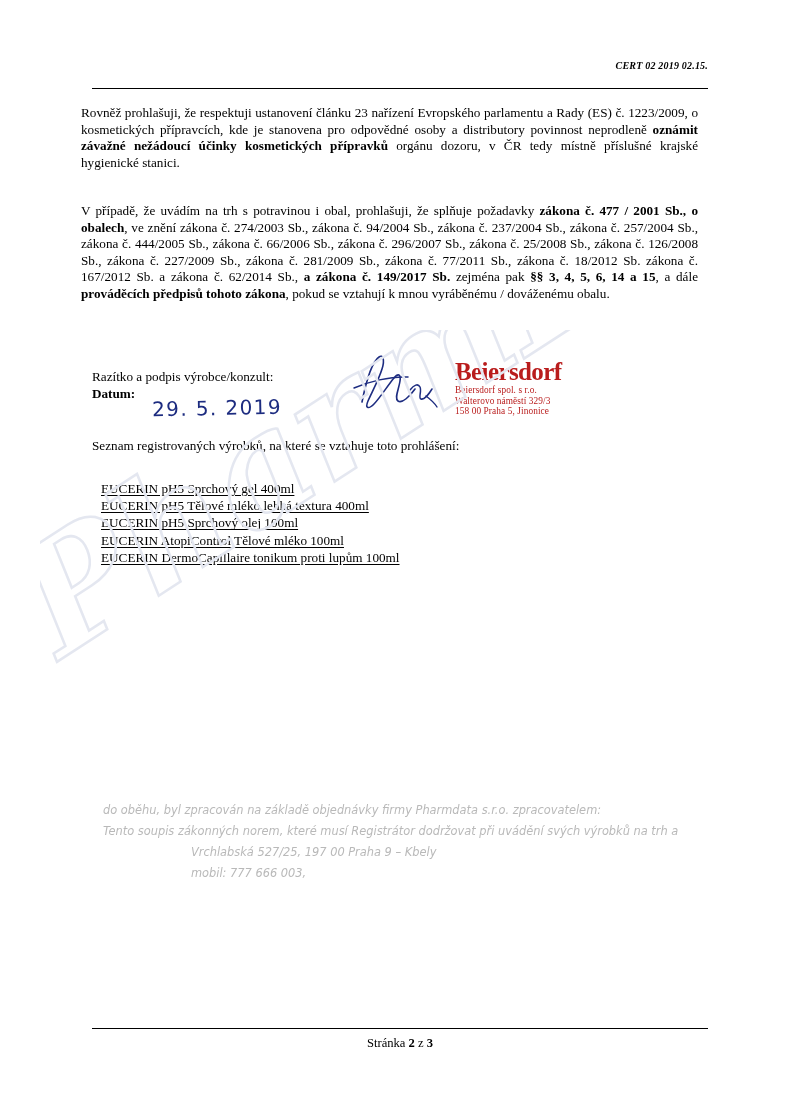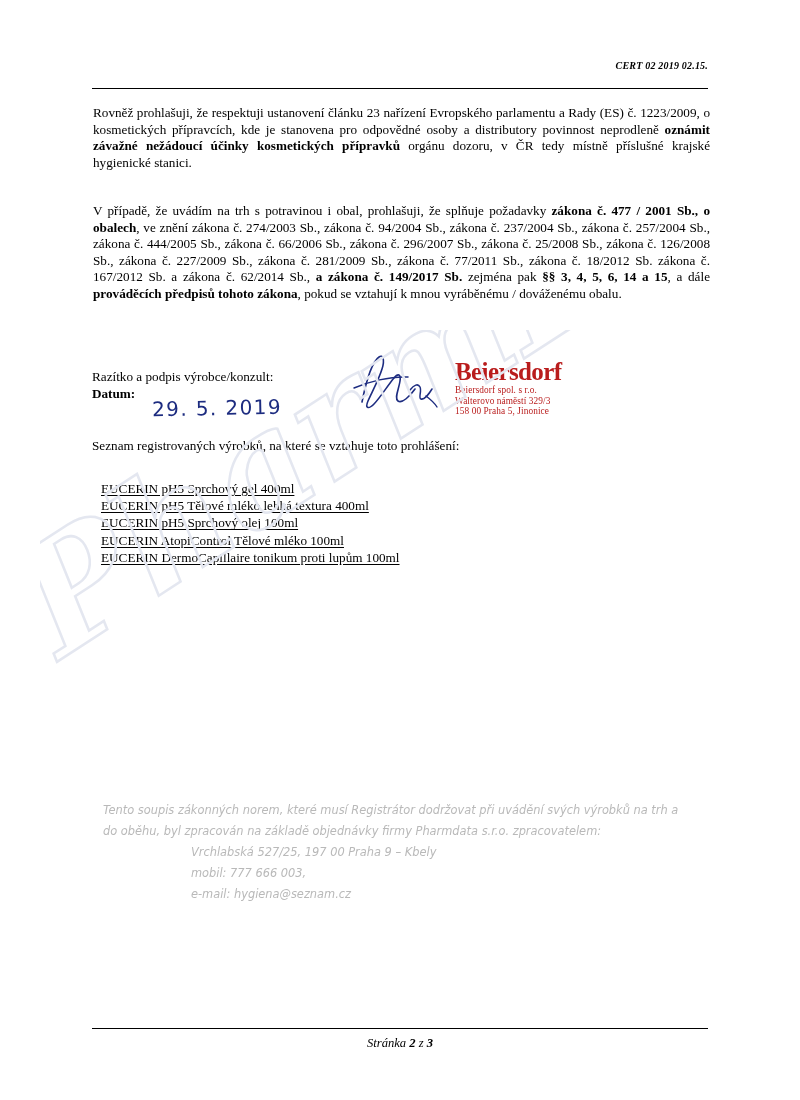--- a/index.html
+++ b/index.html
@@ -42,21 +42,21 @@
     top: 88px;
     left: 92px;
     width: 616px;
     height: 1px;
     background: #000;
   }
 
   
   .para {
     position: absolute;
-    left: 93px;
+    left: 81px;
     width: 617px;
     font-size: 13.2px;
     line-height: 16.6px;
     text-align: justify;
     text-justify: inter-word;
   }
   #para1 { top: 105px; }
   #para2 { top: 203px; }
 
   .b { font-weight: bold; }
@@ -177,21 +177,20 @@
     background: #000;
   }
   .page-number {
     position: absolute;
     top: 1036px;
     left: 0;
     width: 800px;
     text-align: center;
     font-size: 12.6px;
     font-family: "Liberation Serif", serif;
-    font-style: italic;
   }
 </style>
 </head>
 <body>
 
 <div class="page">
 
   <div class="header-code">CERT 02 2019 02.15.</div>
   <div class="rule-top"></div>
 
@@ -232,25 +231,24 @@
     <li>EUCERIN DermoCapillaire tonikum proti lupům 100ml</li>
   </ul>
 
   <div class="watermark">
     <svg width="720" height="470" viewBox="0 0 720 470" xmlns="http://www.w3.org/2000/svg">
       <text x="20" y="330" transform="rotate(-33 20 330)" font-family="DejaVu Serif, serif" font-style="italic" font-weight="bold" font-size="150" fill="none" stroke="#e4e7f0" stroke-width="2.5">PharmData s.r.o.</text>
     </svg>
   </div>
 
   <div class="note">
+    <div class="l1">do oběhu, byl zpracován na základě objednávky firmy Pharmdata s.r.o. zpracovatelem:</div>
     <div class="l1">Tento soupis zákonných norem, které musí Registrátor dodržovat při uvádění svých výrobků na trh a</div>
-    <div class="l1">do oběhu, byl zpracován na základě objednávky firmy Pharmdata s.r.o. zpracovatelem:</div>
     <div class="indent">Vrchlabská 527/25, 197 00   Praha 9 – Kbely</div>
     <div class="indent">mobil: 777 666 003,</div>
-    <div class="indent">e-mail: hygiena@seznam.cz</div>
   </div>
 
   <div class="rule-bottom"></div>
   <div class="page-number">
     <span>Stránka </span><span class="b">2</span><span> z </span><span class="b">3</span>
   </div>
 
 </div>
 
 </body></html>

